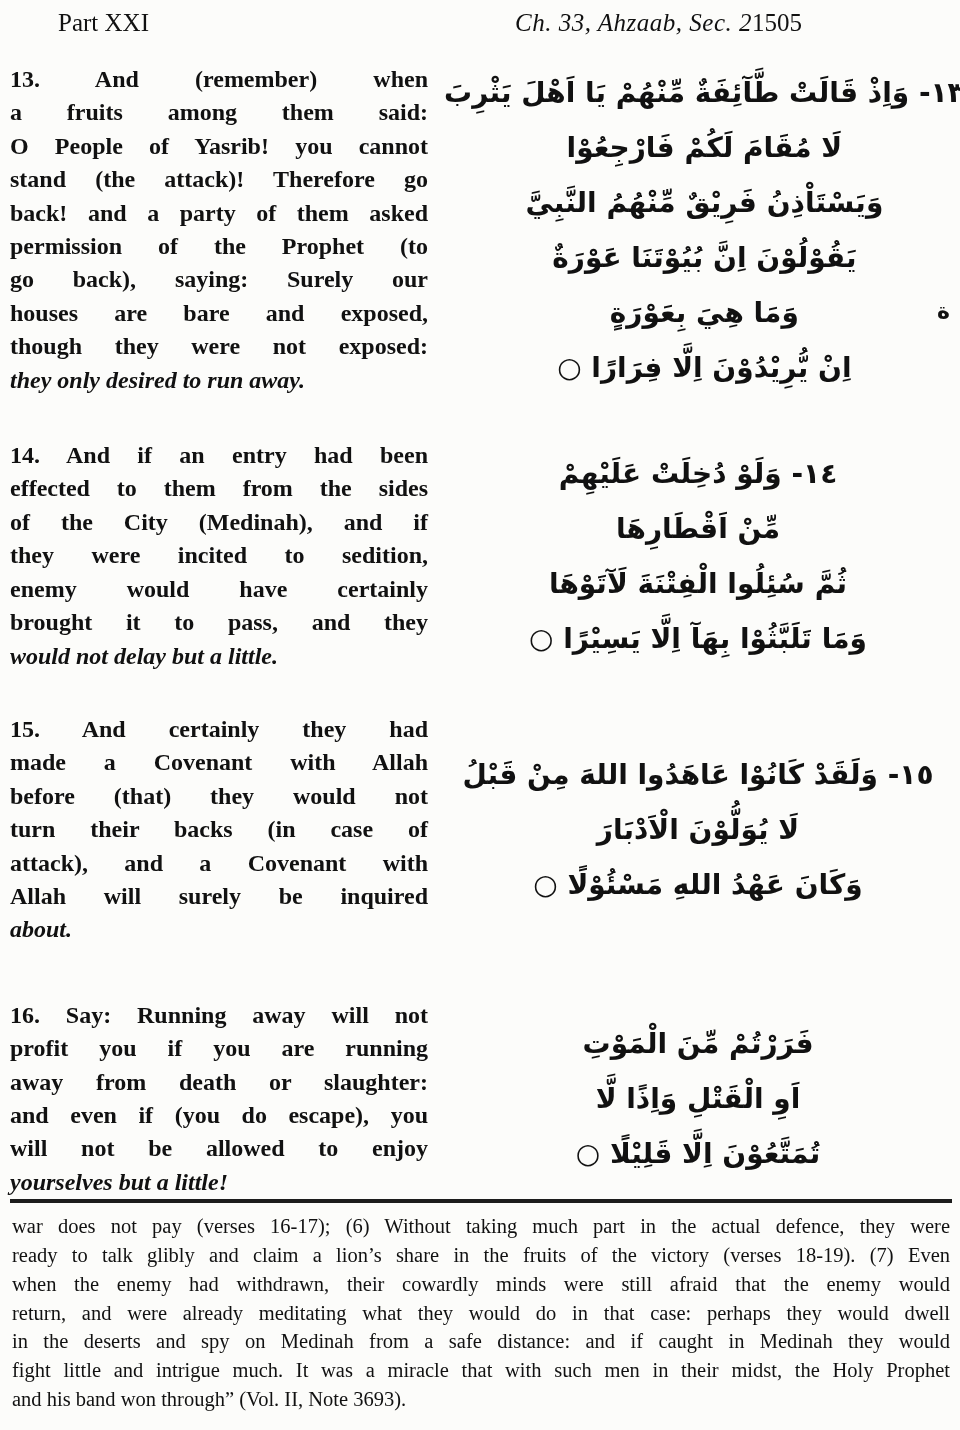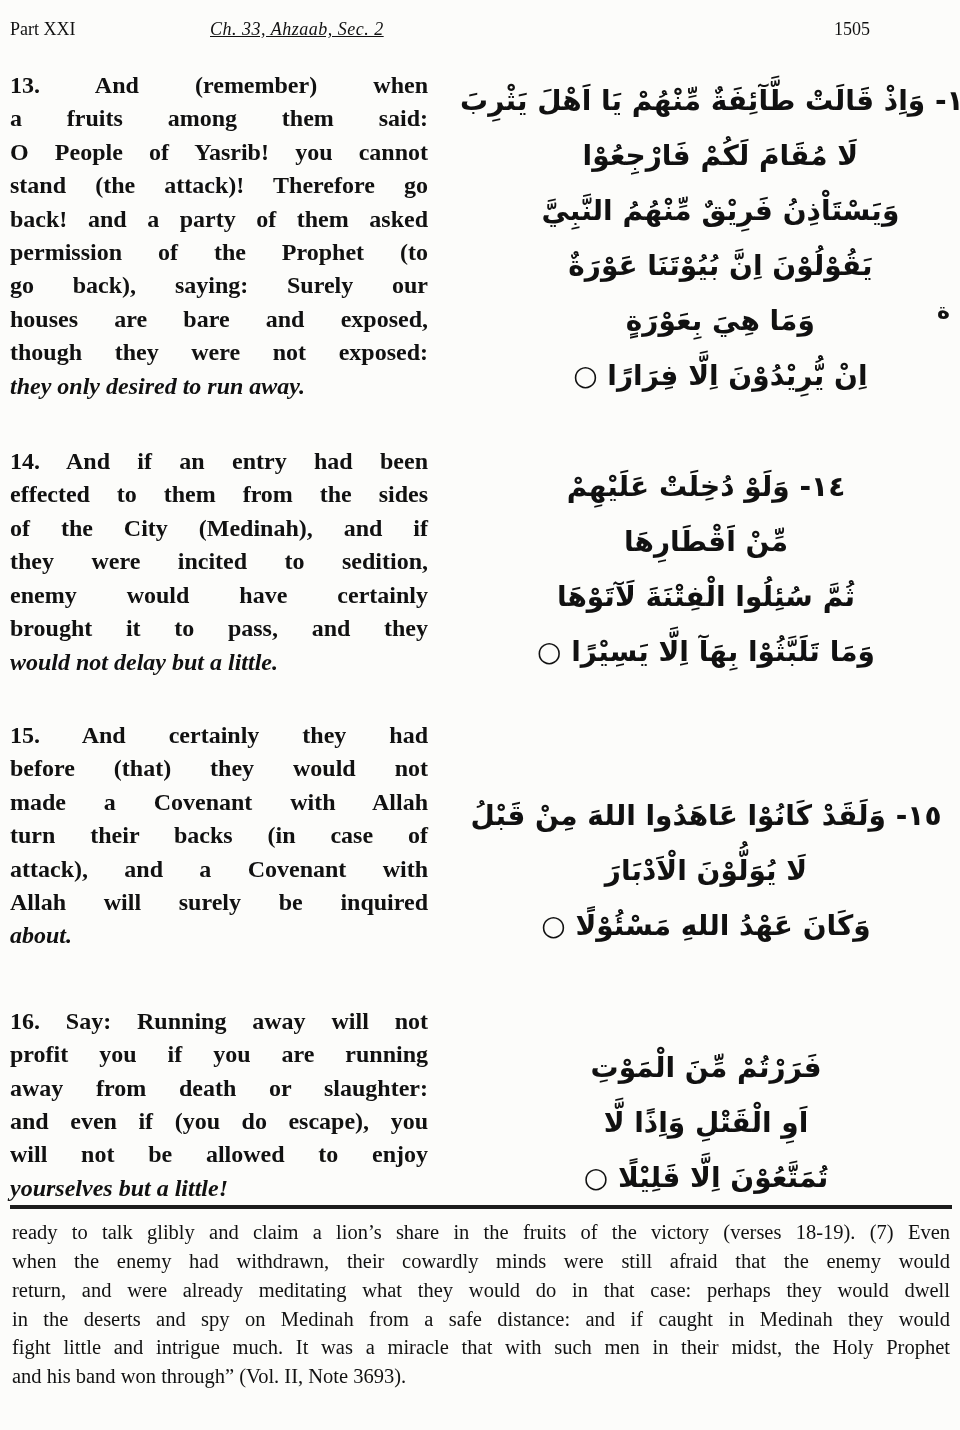--- a/index.html
+++ b/index.html
@@ -7,28 +7,28 @@
     width:960px; height:1430px;
     background:#fcfcfa; color:#111;
     font-family:"Liberation Serif", serif;
     position:relative; overflow:hidden;
   }
   .page { padding:0 8px 0 10px; }
 
   
   .hdr {
     display:flex; justify-content:space-between; align-items:baseline;
-    padding-top:14px; font-size:18px; line-height:30px;
+    padding-top:8px; font-size:25px; line-height:30px;margin-left:48px;
   }
   .hdr .part { width:200px; }
-  .hdr .chap { flex:1; text-align:left; font-style:italic; letter-spacing:0.5px;text-decoration:underline; }
-  .hdr .pno  { width:200px; text-align:center; }
+  .hdr .chap { flex:1; text-align:right; font-style:italic; letter-spacing:0.5px; }
+  .hdr .pno  { width:200px; text-align:left; }
 
   
-  .verse-row { display:flex; align-items:flex-end; column-gap:32px; }
+  .verse-row { display:flex; align-items:center; column-gap:16px; }
   .row-13 { margin-top:25px; }
   .row-14 { margin-top:42px; }
   .row-15 { margin-top:40px; }
   .row-16 { margin-top:52px; }
 
   .eng {
     width:418px; flex:0 0 418px;
     font-weight:bold; font-size:24px; line-height:33.4px;
   }
   .eng .line { display:block; text-align:justify; text-align-last:justify; }
@@ -106,22 +106,22 @@
           <span class="line">١٤- وَلَوْ دُخِلَتْ عَلَيْهِمْ</span>
           <span class="line">مِّنْ اَقْطَارِهَا</span>
           <span class="line">ثُمَّ سُئِلُوا الْفِتْنَةَ لَآتَوْهَا</span>
           <span class="line">وَمَا تَلَبَّثُوْا بِهَآ اِلَّا يَسِيْرًا ○</span>
         </div>
     </section>
 
     <section class="verse-row row-15">
       <div class="eng">
           <span class="line">15.  And certainly they had</span>
+          <span class="line">made a Covenant with Allah</span>
           <span class="line">before (that) they would not</span>
-          <span class="line">made a Covenant with Allah</span>
           <span class="line">turn their backs (in case of</span>
           <span class="line">attack), and a Covenant with</span>
           <span class="line">Allah will surely be inquired</span>
           <span class="line">about.</span>
         </div>
       <div class="ar" dir="rtl" lang="ar">
           <span class="line">١٥- وَلَقَدْ كَانُوْا عَاهَدُوا اللهَ مِنْ قَبْلُ</span>
           <span class="line">لَا يُوَلُّوْنَ الْاَدْبَارَ</span>
           <span class="line">وَكَانَ عَهْدُ اللهِ مَسْئُوْلًا ○</span>
         </div>
@@ -143,20 +143,21 @@
         </div>
     </section>
 
   </main>
 
   <span class="margin-mark">ة</span>
 
   <footer>
     <hr class="fnrule">
     <div class="fn">
+        <span class="line">war does not pay (verses 16-17); (6) Without taking much part in the actual defence, they were</span>
         <span class="line">ready to talk glibly and claim a lion’s share in the fruits of the victory (verses 18-19). (7) Even</span>
         <span class="line">when the enemy had withdrawn, their cowardly minds were still afraid that the enemy would</span>
         <span class="line">return, and were already meditating what they would do in that case: perhaps they would dwell</span>
         <span class="line">in the deserts and spy on Medinah from a safe distance: and if caught in Medinah they would</span>
         <span class="line">fight little and intrigue much. It was a miracle that with such men in their midst, the Holy Prophet</span>
         <span class="line">and his band won through” (Vol. II, Note 3693).</span>
       </div>
   </footer>
 
 </div>

